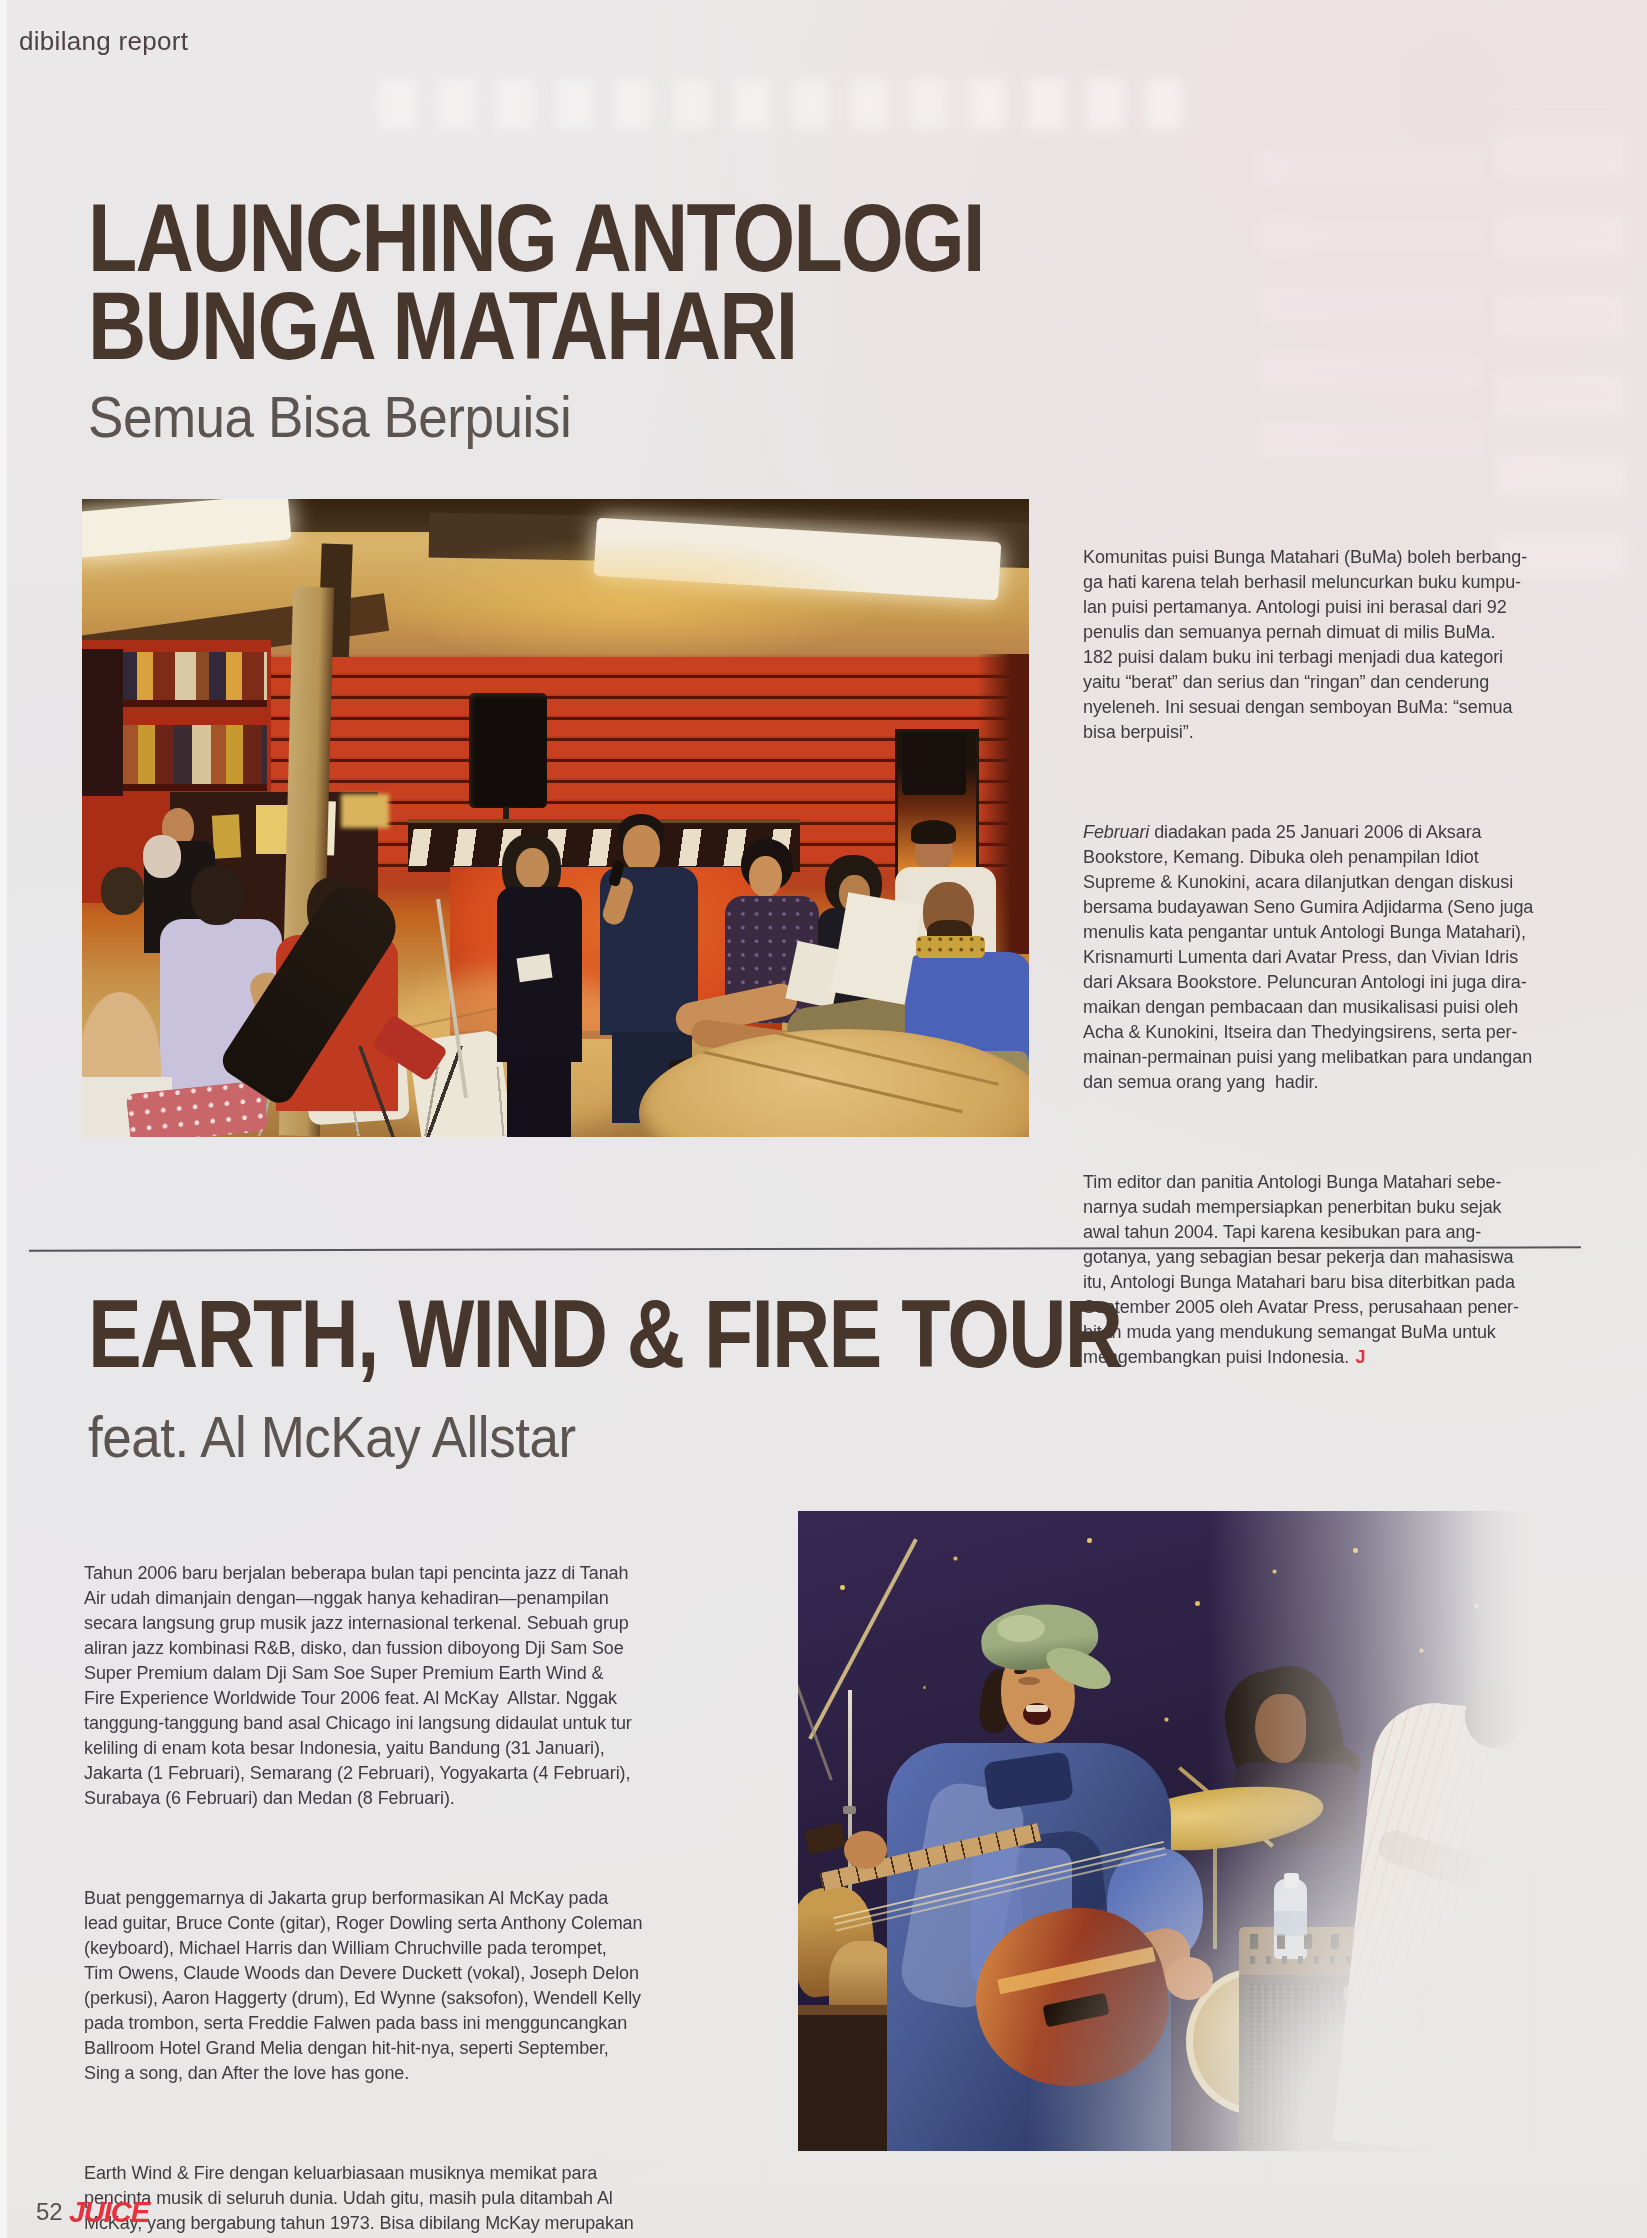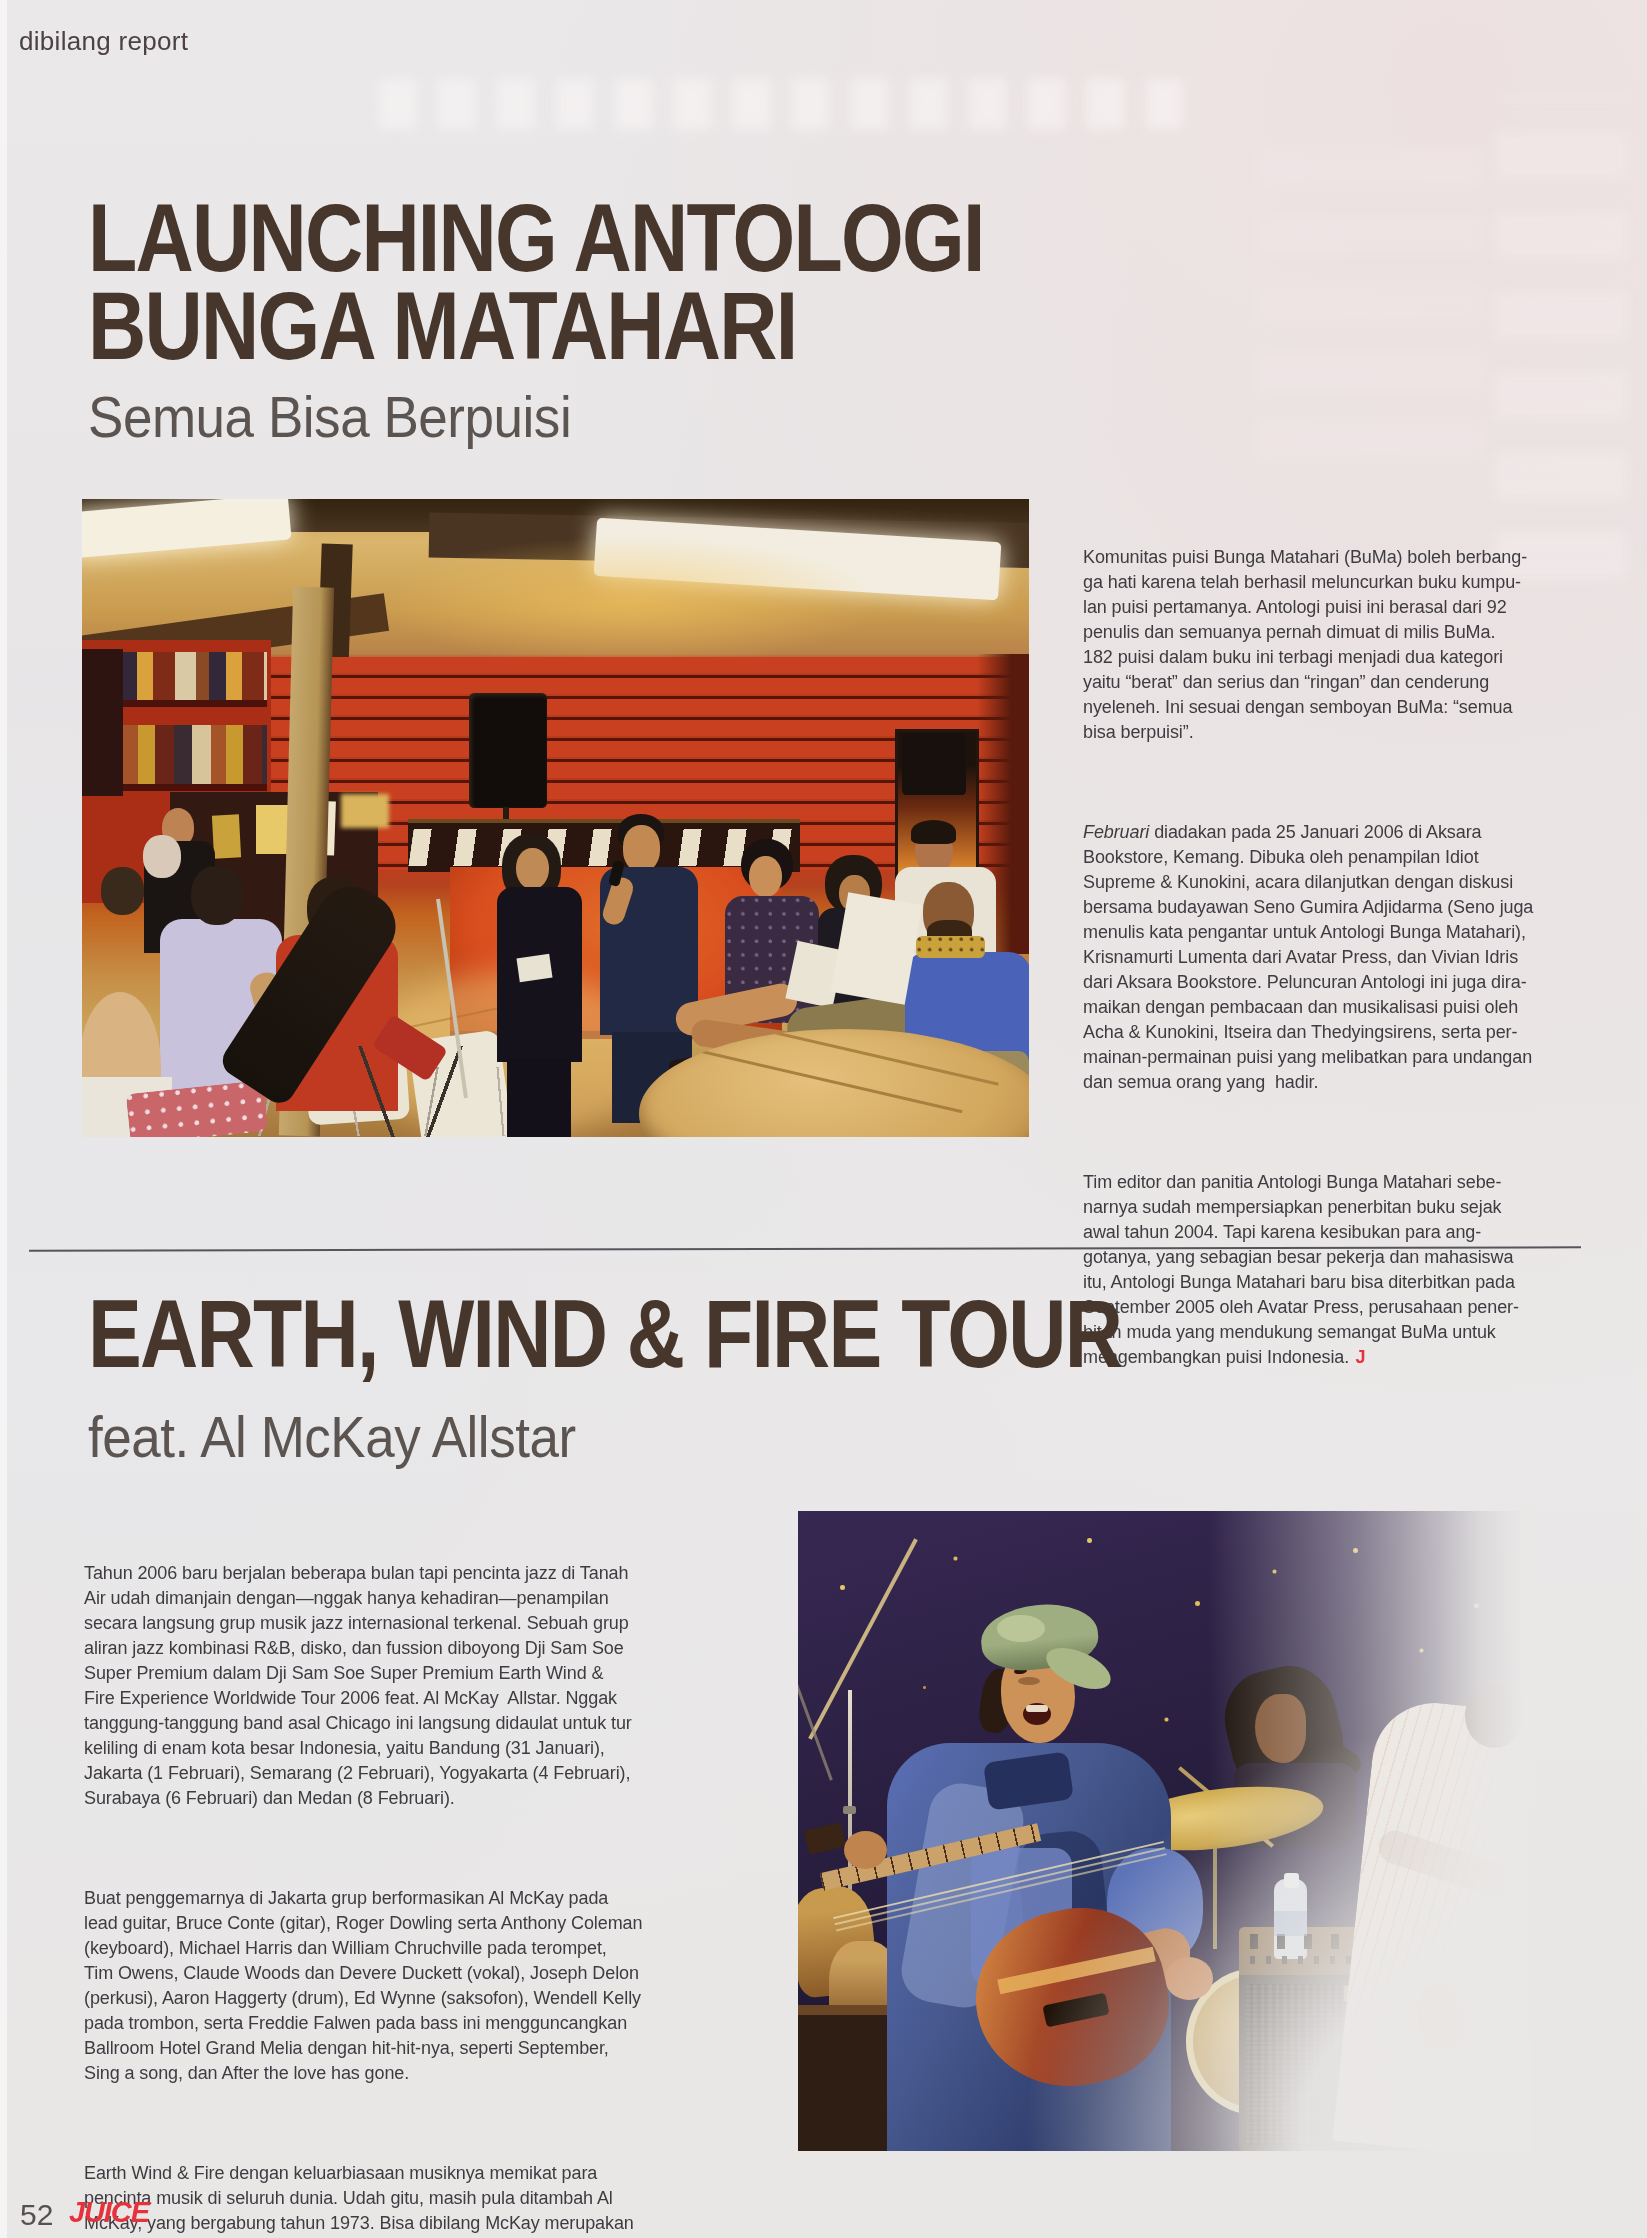--- a/index.html
+++ b/index.html
@@ -22,21 +22,21 @@
     transform:scaleX(.93);transform-origin:left top;white-space:pre;}
   .s1{left:88px;top:384px;}
   .s2{left:88px;top:1404px;}
   .bodycol{color:#3e3c41;font-size:18px;line-height:25px;white-space:pre;letter-spacing:-0.1px;}
   .col1{left:1083px;top:495px;width:537px;}
   .col2{left:84px;top:1511px;width:705px;line-height:25px;}
   .bodycol p{margin:0 0 25px 0;}
   .lead-italic{font-style:italic;}
   .endmark{color:var(--accent_red,#e5323d);font-weight:bold;margin-left:6.3px;}
   .rule{left:29px;top:1248px;width:1552px;height:1.6px;background:#57555c;transform:rotate(-.12deg);}
-  .footer-num{left:20px;top:2198px;font-size:30px;color:#565150;}
+  .footer-num{left:36px;top:2198px;font-size:24px;color:#565150;}
   .footer-brand{left:69px;top:2196px;font-size:29px;font-weight:bold;font-style:italic;
     letter-spacing:-1.1px;color:var(--accent_red,#e5323d);}
   
   .ghost{filter:blur(5.8px);pointer-events:none;}
   .g1{left:379px;top:79px;width:821px;height:50px;opacity:.55;border-radius:5.3px;
      background:repeating-linear-gradient(90deg,rgba(252,248,248,.95) 0 37px,rgba(252,248,248,0) 37px 59px);}
   .g2{left:1495px;top:95px;width:132px;height:484px;opacity:.5;
      background:repeating-linear-gradient(0deg,rgba(247,236,238,.9) 0 47px,rgba(247,236,238,0) 47px 80px);}
   .g3{left:1258px;top:121px;width:226px;height:337px;opacity:.38;
      background:repeating-linear-gradient(0deg,rgba(246,233,236,.9) 0 37px,rgba(246,233,236,0) 37px 68px);}

